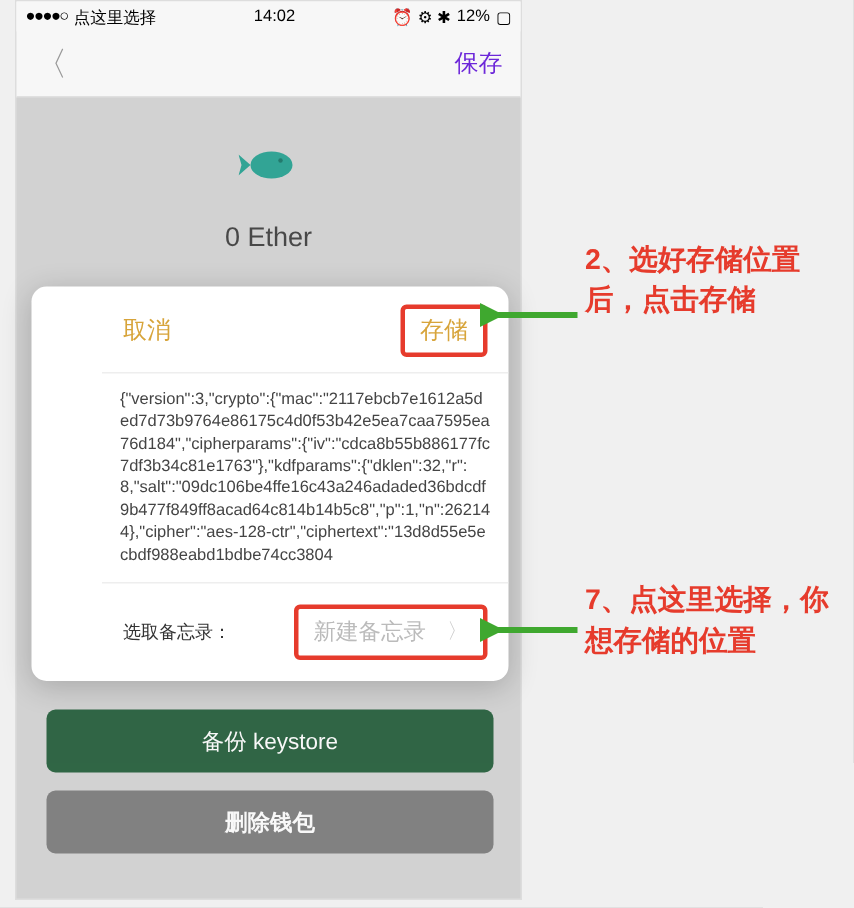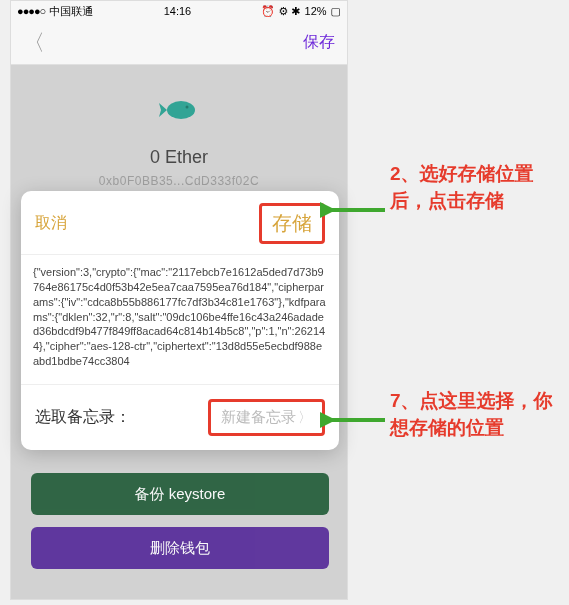--- a/index.html
+++ b/index.html
@@ -61,55 +61,56 @@
   }
   .sheet {
     position: absolute;
     left: 10px;
     width: 318px;
     top: 190px;
     background: #fff;
     border-radius: 10px;
     box-shadow: 0 4px 20px rgba(0,0,0,0.2);
     overflow: hidden;
+    padding-left: 47px;
   }
   .sheet-header {
     display: flex;
     justify-content: space-between;
     align-items: center;
     padding: 12px 14px 10px;
     border-bottom: 1px solid #eee;
   }
   .sheet-cancel { color: #d7a43a; font-size: 16px; }
   .sheet-store {
     color: #d7a43a;
-    font-size: 20px;
+    font-size: 16px;
     padding: 4px 10px;
   }
   .red-box { border: 3px solid #e63b2c; border-radius: 4px; }
   .json-body {
     padding: 10px 12px;
     font-size: 11px;
     color: #444;
     line-height: 1.35;
     word-break: break-all;
     border-bottom: 1px solid #eee;
     min-height: 130px;
   }
   .memo-row {
     display: flex;
     align-items: center;
     justify-content: space-between;
     padding: 14px 14px;
   }
-  .memo-label { font-size: 16px; color: #333; }
+  .memo-label { font-size: 12px; color: #333; }
   .memo-btn {
     display: flex;
     align-items: center;
-    gap: 2px;
+    gap: 14px;
     color: #bbb;
     font-size: 15px;
     padding: 6px 10px;
   }
   .chevr { color: #ccc; font-size: 14px; }
   .bottom-btns {
     position: absolute;
     bottom: 18px;
     left: 20px;
     width: 298px;
@@ -118,64 +119,63 @@
     width: 100%;
     height: 42px;
     border-radius: 6px;
     display: flex;
     align-items: center;
     justify-content: center;
     font-size: 15px;
     margin-bottom: 12px;
   }
   .btn-teal { background: #14532d; color: #fff; opacity: 0.85; }
-  .btn-gray { background: #4c1d95; color: #fff; opacity: 0.85; }
+  .btn-gray { background: #737373; color: #fff; opacity: 0.85; font-weight: bold; }
   .annotation {
     position: absolute;
     color: #e63b2c;
     font-size: 19px;
     font-weight: bold;
     line-height: 1.4;
     width: 175px;
   }
   .arrow {
     position: absolute;
     pointer-events: none;
   }
 </style>
 </head>
 <body>
 
 <div class="phone">
   <div class="status-bar">
     <div class="status-left">
       <span class="dots">●●●●○</span>
-      <span>中国联通</span>
-    </div>
-    <span>14:16</span>
+      <span>点这里选择</span>
+    </div>
+    <span>14:02</span>
     <div class="status-right">
       <span>⏰ ⚙ ✱</span>
       <span>12%</span>
       <span>▢</span>
     </div>
   </div>
 
   <div class="navbar">
     <span class="back-chev">〈</span>
     <span class="save-link">保存</span>
   </div>
 
   <div class="wallet-area">
     <svg class="fish-icon" viewBox="0 0 40 30">
       <ellipse cx="22" cy="15" rx="14" ry="9" fill="#3bc1b0"></ellipse>
       <path d="M8 15 L0 8 L2 15 L0 22 Z" fill="#3bc1b0"></path>
       <circle cx="28" cy="12" r="1.5" fill="#2a9080"></circle>
     </svg>
     <div class="balance">0 Ether</div>
-    <div class="address">0xb0F0BB35...CdD333f02C</div>
   </div>
 
   <div class="dimmer"></div>
 
   <div class="sheet">
     <div class="sheet-header">
       <span class="sheet-cancel">取消</span>
       <span class="sheet-store red-box">存储</span>
     </div>
     <div class="json-body">{"version":3,"crypto":{"mac":"2117ebcb7e1612a5ded7d73b9764e86175c4d0f53b42e5ea7caa7595ea76d184","cipherparams":{"iv":"cdca8b55b886177fc7df3b34c81e1763"},"kdfparams":{"dklen":32,"r":8,"salt":"09dc106be4ffe16c43a246adaded36bdcdf9b477f849ff8acad64c814b14b5c8","p":1,"n":262144},"cipher":"aes-128-ctr","ciphertext":"13d8d55e5ecbdf988eabd1bdbe74cc3804</div>

